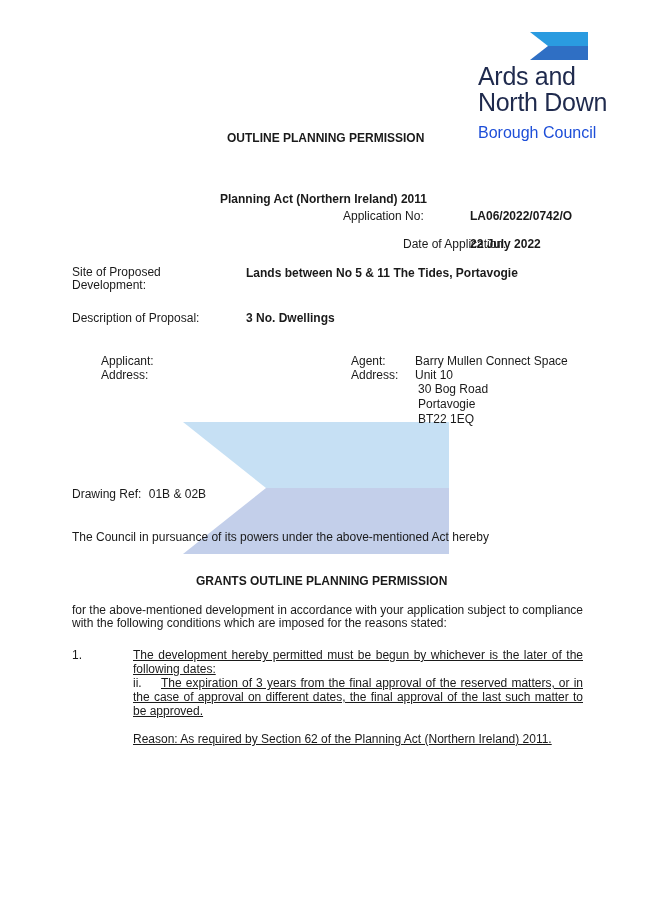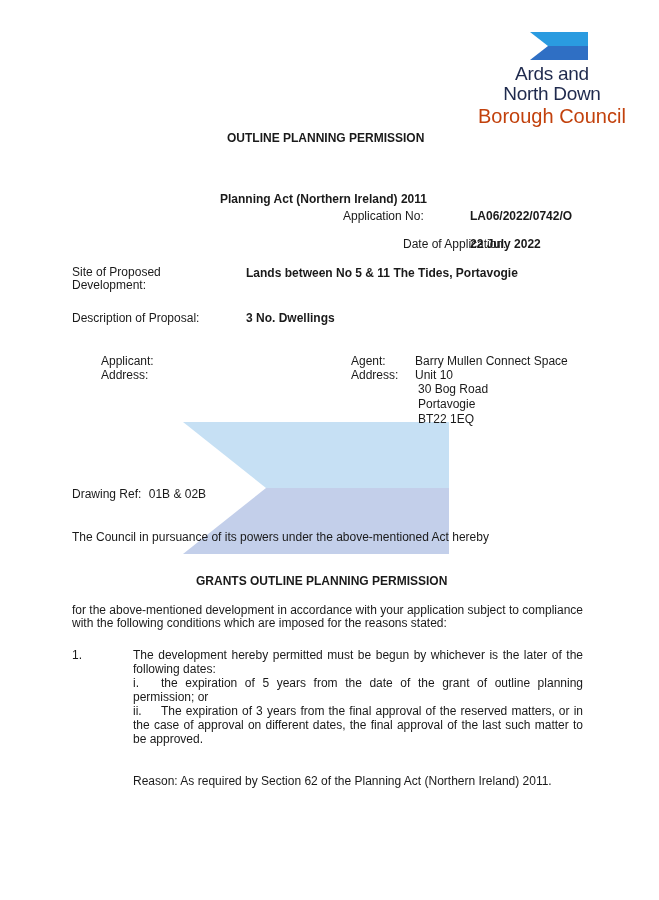--- a/index.html
+++ b/index.html
@@ -4,25 +4,25 @@
 <style>
   html, body { margin: 0; padding: 0; background: #ffffff; }
   body { width: 659px; height: 900px; position: relative; overflow: hidden;
          font-family: "Liberation Sans", sans-serif; color: #1a1a1a; font-size: 12px; }
   .abs { position: absolute; }
   .b { font-weight: bold; }
   .watermark { position: absolute; left: 183px; top: 422px; width: 266px; height: 132px; z-index: 0; }
   .txt { z-index: 1; }
   .logo-mark { left: 530px; top: 32px; width: 58px; height: 28px; }
   .logo-text { left: 478px; top: 64px; color: #1f2a4d; line-height: 1; }
-  .logo-l1, .logo-l2 { font-size: 19px; letter-spacing: -0.3px; display: block; text-align: center; }
+  .logo-l1, .logo-l2 { font-size: 25px; letter-spacing: -0.3px; display: block; }
   .logo-l2 { margin-top: 1px; }
-  .logo-l3 { font-size: 20px; display: block; margin-top: 3px; color: #c2410c; }
+  .logo-l3 { font-size: 16px; display: block; margin-top: 10px; color: #1d4ed8; }
   .para { left: 72px; width: 511px; line-height: 13px; text-align: justify; }
-  .cond { left: 133px; width: 450px; line-height: 14px; text-align: justify; }
+  .cond { left: 133px; width: 450px; line-height: 14px; text-align: justify; text-decoration: underline; }
 </style>
 </head>
 <body>
 
 <svg class="watermark" viewBox="0 0 266 132">
   <polygon points="0,0 266,0 266,66 83,66" fill="#c6e0f4"></polygon>
   <polygon points="83,66 266,66 266,132 0,132" fill="#c3cfea"></polygon>
 </svg>
 
 <svg class="abs logo-mark" viewBox="0 0 58 28">
@@ -79,19 +79,16 @@
 <div class="abs txt" style="left:72px; top:530px;">The Council in pursuance of its powers under the above-mentioned Act hereby</div>
 
 <div class="abs b txt" style="left:196px; top:574px;">GRANTS OUTLINE PLANNING PERMISSION</div>
 
 <div class="abs para txt" style="top:604px;">for the above-mentioned development in accordance with your application subject to compliance with the following conditions which are imposed for the reasons stated:</div>
 
 <div class="abs txt" style="left:72px; top:648px;">1.</div>
 <div class="abs cond txt" style="top:648px;">
   <div>The development hereby permitted must be begun by whichever is the later of the following dates:</div>
   <div>
-    <span style="display:inline-block; width:28px;">i.</span><span>the expiration of 5 years from the date of the grant of outline planning permission; or</span>
-  </div>
-  <div>
     <span style="display:inline-block; width:28px;">ii.</span><span>The expiration of 3 years from the final approval of the reserved matters, or in the case of approval on different dates, the final approval of the last such matter to be approved.</span>
   </div>
-  <div style="margin-top:28px;">Reason:  As required by Section 62 of the Planning Act (Northern Ireland) 2011.</div>
+  <div style="margin-top:14px;">Reason:  As required by Section 62 of the Planning Act (Northern Ireland) 2011.</div>
 </div>
 
 </body></html>

